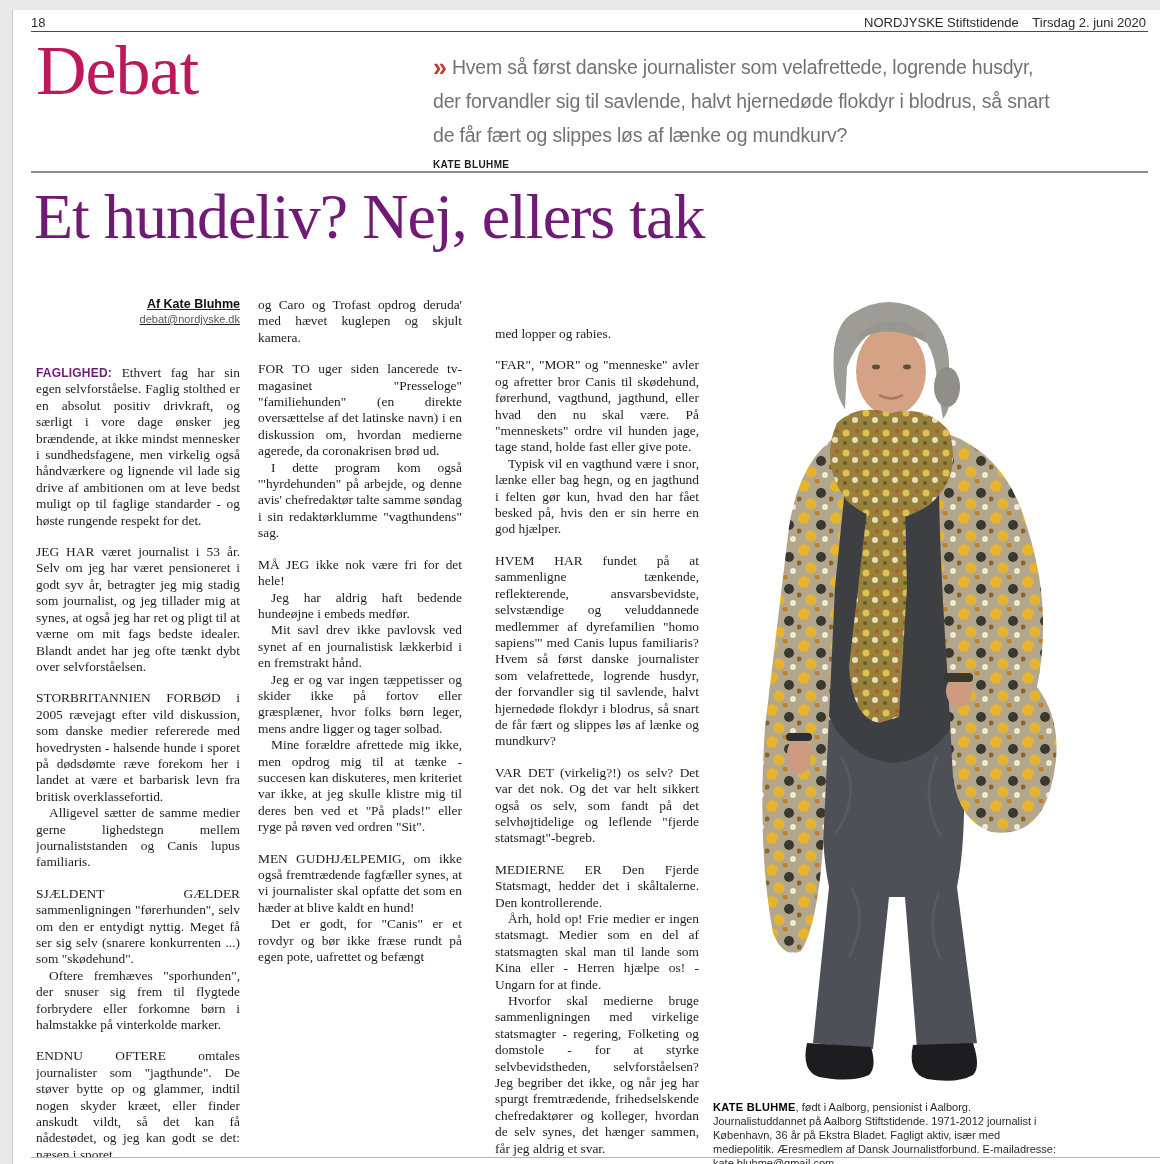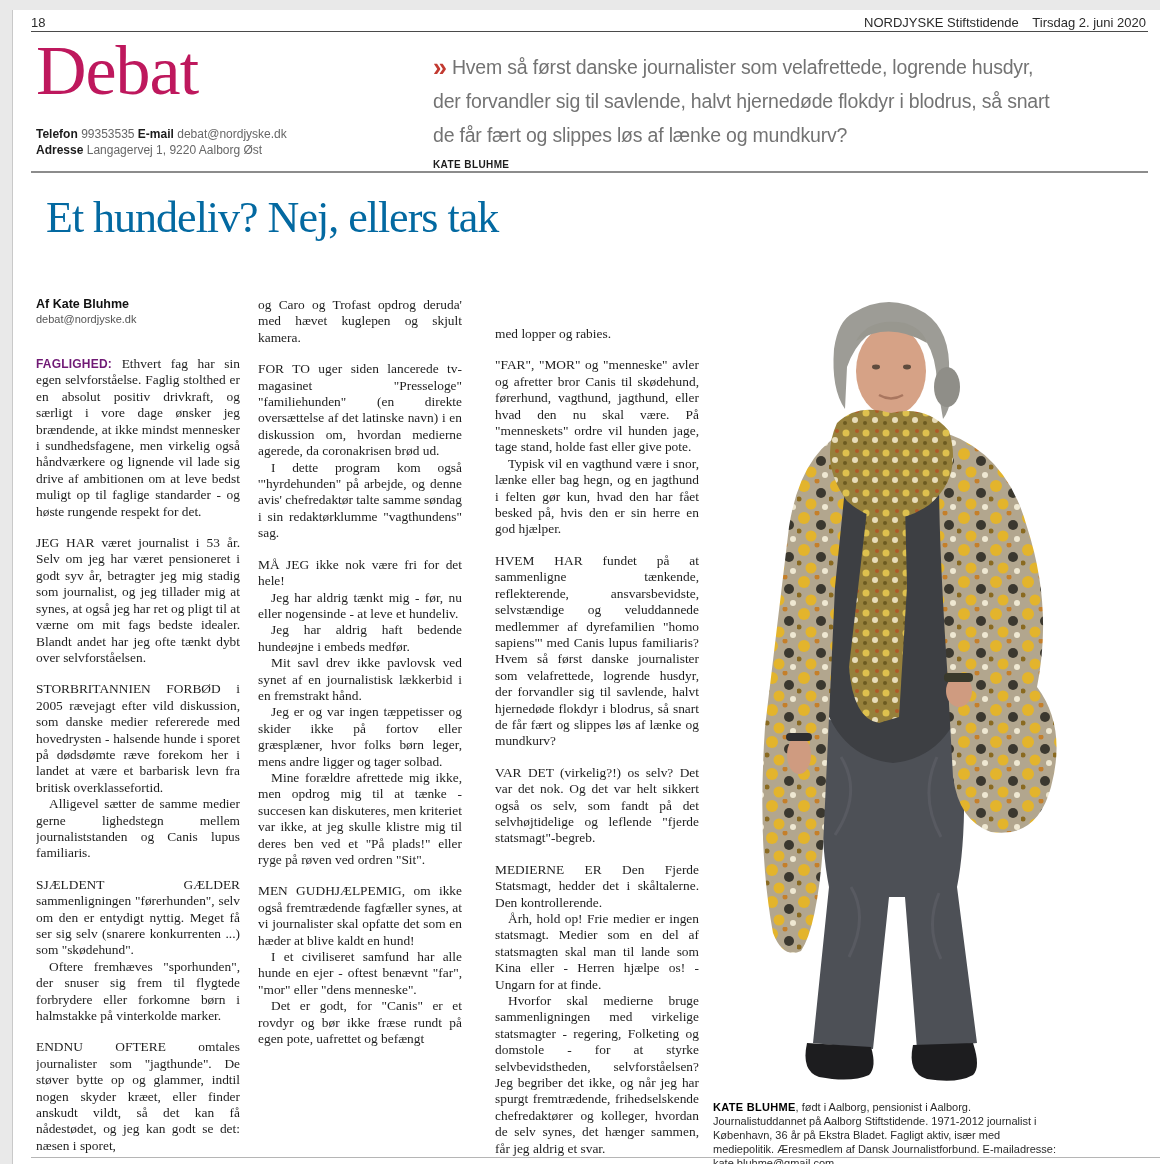--- a/index.html
+++ b/index.html
@@ -21,33 +21,33 @@
     font-size:70px;line-height:1;color:#be185d;letter-spacing:-1px;}
   .contact{position:absolute;left:23px;top:116px;font-size:12px;line-height:16px;color:#666;}
   .contact b{color:#1c1c1c;}
   .quote{position:absolute;left:420px;top:40px;width:628px;}
   .qmark{color:#c23a31;font-weight:bold;font-size:25px;line-height:22px;
     letter-spacing:-4px;margin-right:9px;vertical-align:-2px;}
   .qtext{font-weight:normal;font-size:19.5px;line-height:34px;color:#737373;letter-spacing:-0.2px;}
   .qattr{margin-top:7px;font-size:10px;font-weight:bold;letter-spacing:0.4px;color:#1c1c1c;}
   .midrule{position:absolute;left:18px;right:12px;top:161px;height:2px;background:#8c8c8c;}
   
-  .headline{position:absolute;left:21px;top:172px;margin:12px;font-family:"Liberation Serif",serif;
-    font-weight:400;font-size:44px;line-height:1.1;letter-spacing:-1px;color:#0369a1;}
+  .headline{position:absolute;left:21px;top:172px;margin:0;font-family:"Liberation Serif",serif;
+    font-weight:400;font-size:64px;line-height:1.1;letter-spacing:-1px;color:#701a75;}
   
   .col{position:absolute;top:287px;width:204px;height:861px;overflow:hidden;
     font-family:"Liberation Serif",serif;font-size:13.4px;line-height:16.4px;
     color:#1d1d1d;text-align:justify;hyphens:auto;}
   .col1{left:23px;}
   .col2{left:245px;}
   .col3{left:482px;margin-top:29px;}
   .col p{margin:0;text-indent:13px;}
   .col p.blk{margin-top:15px;text-indent:0;}
   .col p.cont{margin-top:0;text-indent:0;}
-  .byline{margin-bottom:30px;font-family:"Liberation Sans",sans-serif;text-align:left;}
+  .byline{margin-bottom:39px;font-family:"Liberation Sans",sans-serif;text-align:right;text-decoration:underline;}
   .byl-author{font-weight:bold;font-size:12.5px;line-height:15px;color:#111;}
   .byl-email{font-size:11px;line-height:14px;color:#555;}
   .kicker{font-family:"Liberation Sans",sans-serif;font-weight:bold;font-size:12px;
     color:#701a75;letter-spacing:0.2px;}
   
   .photo{position:absolute;left:688px;top:277px;width:455px;height:806px;margin:0;background:#fff;}
   .caption{position:absolute;left:700px;top:1090px;width:350px;
     font-size:11px;line-height:14px;color:#2b2b2b;}
   .caption b{color:#000;letter-spacing:0.3px;}
   .botrule{position:absolute;left:18px;right:0;top:1147px;height:1px;background:#b5b5b5;}
@@ -61,32 +61,20 @@
     <span>18</span>
     <span class="paper">
       <span>NORDJYSKE Stiftstidende</span>
       <span>Tirsdag 2. juni 2020</span>
     </span>
   </div>
   <div class="toprule"></div>
 
   <div class="debat">Debat</div>
 
-  <div class="contact">
-    <div>
-      <b>Telefon</b>
-      <span>99353535</span>
-      <b>E-mail</b>
-      <span>debat@nordjyske.dk</span>
-    </div>
-    <div>
-      <b>Adresse</b>
-      <span>Langagervej 1, 9220 Aalborg Øst</span>
-    </div>
-  </div>
 
   <div class="quote">
     <span class="qmark">»</span><span class="qtext">Hvem så først danske journalister som velafrettede, logrende husdyr, der forvandler sig til savlende, halvt hjernedøde flokdyr i blodrus, så snart de får fært og slippes løs af lænke og mundkurv?</span>
     <div class="qattr">KATE BLUHME</div>
   </div>
 
   <div class="midrule"></div>
 
   <h1 class="headline">Et hundeliv? Nej, ellers tak</h1>
 
@@ -102,27 +90,25 @@
     <p class="blk">SJÆLDENT GÆLDER sammenligningen "førerhunden", selv om den er entydigt nyttig. Meget få ser sig selv (snarere konkurrenten ...) som "skødehund".</p>
     <p>Oftere fremhæves "sporhunden", der snuser sig frem til flygtede forbrydere eller forkomne børn i halmstakke på vinterkolde marker.</p>
     <p class="blk">ENDNU OFTERE omtales journalister som "jagthunde". De støver bytte op og glammer, indtil nogen skyder kræet, eller finder anskudt vildt, så det kan få nådestødet, og jeg kan godt se det: næsen i sporet,</p>
   </div>
 
   <div class="col col2">
     <p class="cont">og Caro og Trofast opdrog deruda' med hævet kuglepen og skjult kamera.</p>
     <p class="blk">FOR TO uger siden lancerede tv-magasinet "Presseloge" "familiehunden" (en direkte oversættelse af det latinske navn) i en diskussion om, hvordan medierne agerede, da coronakrisen brød ud.</p>
     <p>I dette program kom også '"hyrdehunden" på arbejde, og denne avis' chefredaktør talte samme søndag i sin redaktørklumme "vagthundens" sag.</p>
     <p class="blk">MÅ JEG ikke nok være fri for det hele!</p>
-    <p>Jeg har aldrig tænkt mig - før, nu eller nogensinde - at leve et hundeliv.</p>
     <p>Jeg har aldrig haft bedende hundeøjne i embeds medfør.</p>
     <p>Mit savl drev ikke pavlovsk ved synet af en journalistisk lækkerbid i en fremstrakt hånd.</p>
     <p>Jeg er og var ingen tæppetisser og skider ikke på fortov eller græsplæner, hvor folks børn leger, mens andre ligger og tager solbad.</p>
     <p>Mine forældre afrettede mig ikke, men opdrog mig til at tænke - succesen kan diskuteres, men kriteriet var ikke, at jeg skulle klistre mig til deres ben ved et "På plads!" eller ryge på røven ved ordren "Sit".</p>
     <p class="blk">MEN GUDHJÆLPEMIG, om ikke også fremtrædende fagfæller synes, at vi journalister skal opfatte det som en hæder at blive kaldt en hund!</p>
-    <p>I et civiliseret samfund har alle hunde en ejer - oftest benævnt "far", "mor" eller "dens menneske".</p>
     <p>Det er godt, for "Canis" er et rovdyr og bør ikke fræse rundt på egen pote, uafrettet og befængt</p>
   </div>
 
   <div class="col col3">
     <p class="cont">med lopper og rabies.</p>
     <p class="blk">"FAR", "MOR" og "menneske" avler og afretter bror Canis til skødehund, førerhund, vagthund, jagthund, eller hvad den nu skal være. På "menneskets" ordre vil hunden jage, tage stand, holde fast eller give pote.</p>
     <p>Typisk vil en vagthund være i snor, lænke eller bag hegn, og en jagthund i felten gør kun, hvad den har fået besked på, hvis den er sin herre en god hjælper.</p>
     <p class="blk">HVEM HAR fundet på at sammenligne tænkende, reflekterende, ansvarsbevidste, selvstændige og veluddannede medlemmer af dyrefamilien "homo sapiens"' med Canis lupus familiaris? Hvem så først danske journalister som velafrettede, logrende husdyr, der forvandler sig til savlende, halvt hjernedøde flokdyr i blodrus, så snart de får fært og slippes løs af lænke og mundkurv?</p>
     <p class="blk">VAR DET (virkelig?!) os selv? Det var det nok. Og det var helt sikkert også os selv, som fandt på det selvhøjtidelige og leflende "fjerde statsmagt"-begreb.</p>
     <p class="blk">MEDIERNE ER Den Fjerde Statsmagt, hedder det i skåltalerne. Den kontrollerende.</p>

